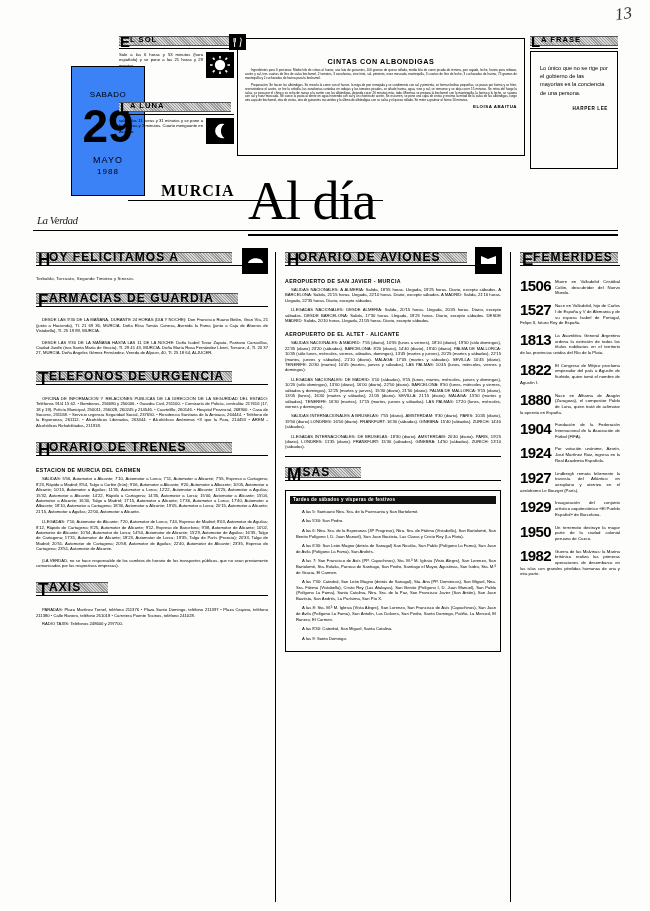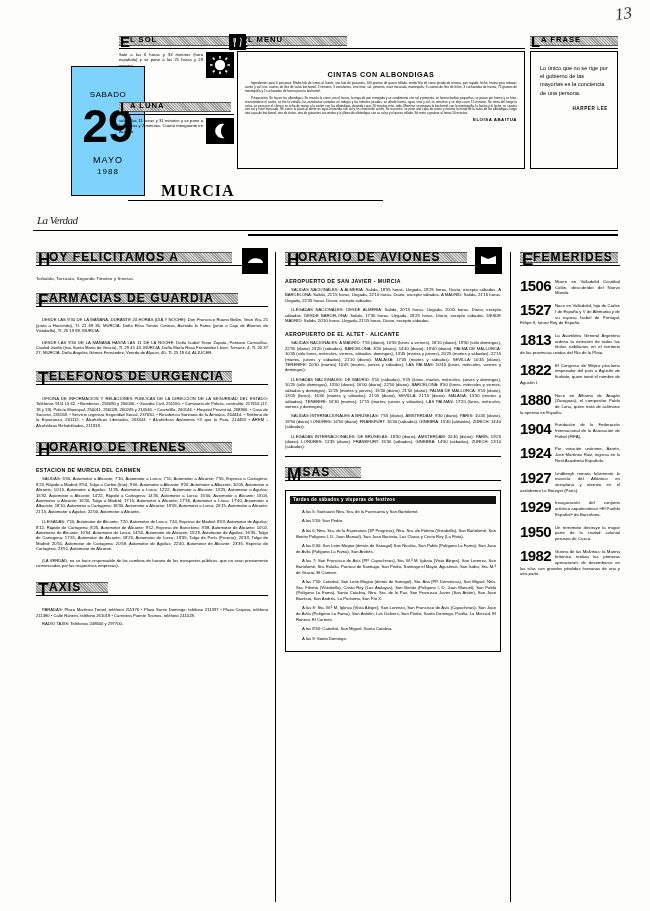--- a/index.html
+++ b/index.html
@@ -34,21 +34,21 @@
   }
   .sechead .underline{position:absolute;left:0;right:0;bottom:1px;border-bottom:1.4px solid #000;}
 
   
   .iconbox{
     position:absolute;border:1px solid #000;background:#000;color:#fff;
     display:flex;align-items:center;justify-content:center;
   }
 
   
-  #datebox{left:38px;top:36px;width:74px;height:130px;border:1px solid #000;background:#7dd3fc;
+  #datebox{left:38px;top:36px;width:74px;height:130px;border:1px solid #000;background:#3b82f6;
            display:flex;flex-direction:column;align-items:center;justify-content:center;}
   #datebox .dow{font-size:8px;letter-spacing:.5px;font-weight:normal;margin-top:4px;}
   #datebox .day{font-size:46px;font-weight:bold;line-height:46px;margin:4px 0 6px;}
   #datebox .mon{font-size:9px;letter-spacing:1px;}
   #datebox .yr{font-size:8px;letter-spacing:1px;margin-top:2px;}
 
   .minihead{position:relative;height:13px;}
   .minihead .band{position:absolute;left:0;top:0;height:8px;
     background:repeating-linear-gradient(45deg,#9a9a9a 0 1px,#d8d8d8 1px 2px);
     border-top:1px solid #555;border-bottom:1px solid #555;}
@@ -126,26 +126,20 @@
         <div class="iconbox" style="right:0;top:0;width:26px;height:24px;">
           <svg width="18" height="18" viewBox="0 0 18 18">
               <path d="M13.5 2A7.3 7.3 0 1 0 13.5 16 8.6 8.6 0 0 1 13.5 2Z" fill="#fff"></path>
             </svg>
         </div>
         <div class="body-s" style="width:84px;">sale a las 11 horas y 31 minutos y se pone a la 2 horas y 2 minutos. Cuarto menguante en Acuario.</div>
       </div>
     </div>
 
     <div class="box" style="left:204px;top:6px;width:288px;">
-      <div class="minihead">
-        <div class="band" style="width:110px;"></div>
-        <div class="dropcap">E</div>
-        <div class="txt">L MENU</div>
-        <div class="underline" style="right:auto;width:288px;"></div>
-      </div>
       <div class="iconbox" style="left:-3px;top:-3px;width:0;height:0;border:0;"></div>
       <div class="box" style="position:relative;border:1px solid #000;padding:18px 7px 4px;margin-top:2px;height:118px;box-sizing:border-box;">
         <div style="text-align:center;font-weight:bold;font-size:7.2px;letter-spacing:.6px;margin-bottom:3px;">CINTAS CON ALBONDIGAS</div>
         <div class="tiny ind blur">Ingredientes para 6 personas: Medio kilo de cintas al huevo, una lata de guisantes, 100 gramos de queso rallado, medio kilo de carne picada de ternera, pan rayado, leche, harina para rebozar, aceite y sal, tres cuartos de litro de salsa bechamel, 2 tomates, 3 zanahorias, vino tinto, sal, pimienta, nuez moscada, mantequilla, 3 cuartos de litro de leche, 3 cucharadas de harina, 75 gramos de mantequilla y 2 cucharadas de harina para la bechamel.</div>
         <div class="tiny ind blur" style="margin-top:3px;">Preparación: Se hacen las albóndigas. Se mezcla la carne con el huevo, la miga de pan remojada y se condimenta con sal y pimienta, se forman bolitas pequeñas, se pasan por harina y se fríen, reservándose el aceite, se frie la cebolla, las zanahorias cortadas en rodajas y los tomates picados, se añade harina, agua, vino y sal, se remueve y se deja cocer 15 minutos. Se retira del fuego la salsa, se pasa por el chino y se echa de nuevo a la sartén con las albóndigas, dejando cocer 20 minutos más, todo. Mientras se prepara la bechamel con la mantequilla, la harina y la leche, se sazona con sal y nuez moscada. Se cuece la pasta al dente en agua hirviendo con sal y un chorrito de aceite. Se escurren, se pone una capa de cintas y encima la mitad de la salsa de las albóndigas, luego otra capa de bechamel, otra de cintas, otra de guisantes escurridos y la última de albóndigas con su salsa y el queso rallado. Se mete a gratinar al horno 10 minutos.</div>
         <div style="text-align:right;font-size:4.4px;font-weight:bold;letter-spacing:.5px;margin-top:1px;">ELOISA ABAITUA</div>
       </div>
     </div>
 
     <div class="iconbox" style="left:196px;top:4px;width:15px;height:14px;">
@@ -164,20 +158,21 @@
       <div style="border:1px solid #000;padding:12px 9px 6px;margin-top:2px;height:118px;box-sizing:border-box;">
         <div style="font-size:5.6px;line-height:8.2px;">Lo único que no se rige por el gobierno de las mayorías es la conciencia de una persona.</div>
         <div style="text-align:right;font-size:4.6px;font-weight:bold;letter-spacing:.6px;margin-top:9px;">HARPER LEE</div>
       </div>
     </div>
   </div>
 
   <div class="box" style="left:33px;top:182px;width:585px;height:68px;">
     <div style="position:absolute;left:100px;top:0px;" id="murcia">MURCIA</div>
     <div style="position:absolute;left:95px;top:18px;width:255px;border-top:1px solid #000;"></div>
+    <div style="position:absolute;left:215px;top:-8px;" id="aldia">Al día</div>
     <div style="position:absolute;left:4px;top:32px;text-align:right;" id="laverdadlogo">La Verdad</div>
     <div style="position:absolute;left:0px;top:48px;width:585px;border-top:1px solid #000;"></div>
     <div style="position:absolute;left:215px;top:52px;width:370px;border-top:2px solid #000;"></div>
   </div>
 
   <div class="colrule" style="left:275px;top:252px;height:650px;"></div>
   <div class="colrule" style="left:510px;top:252px;height:650px;"></div>
 
   <div class="box" style="left:36px;top:252px;width:232px;">
 

